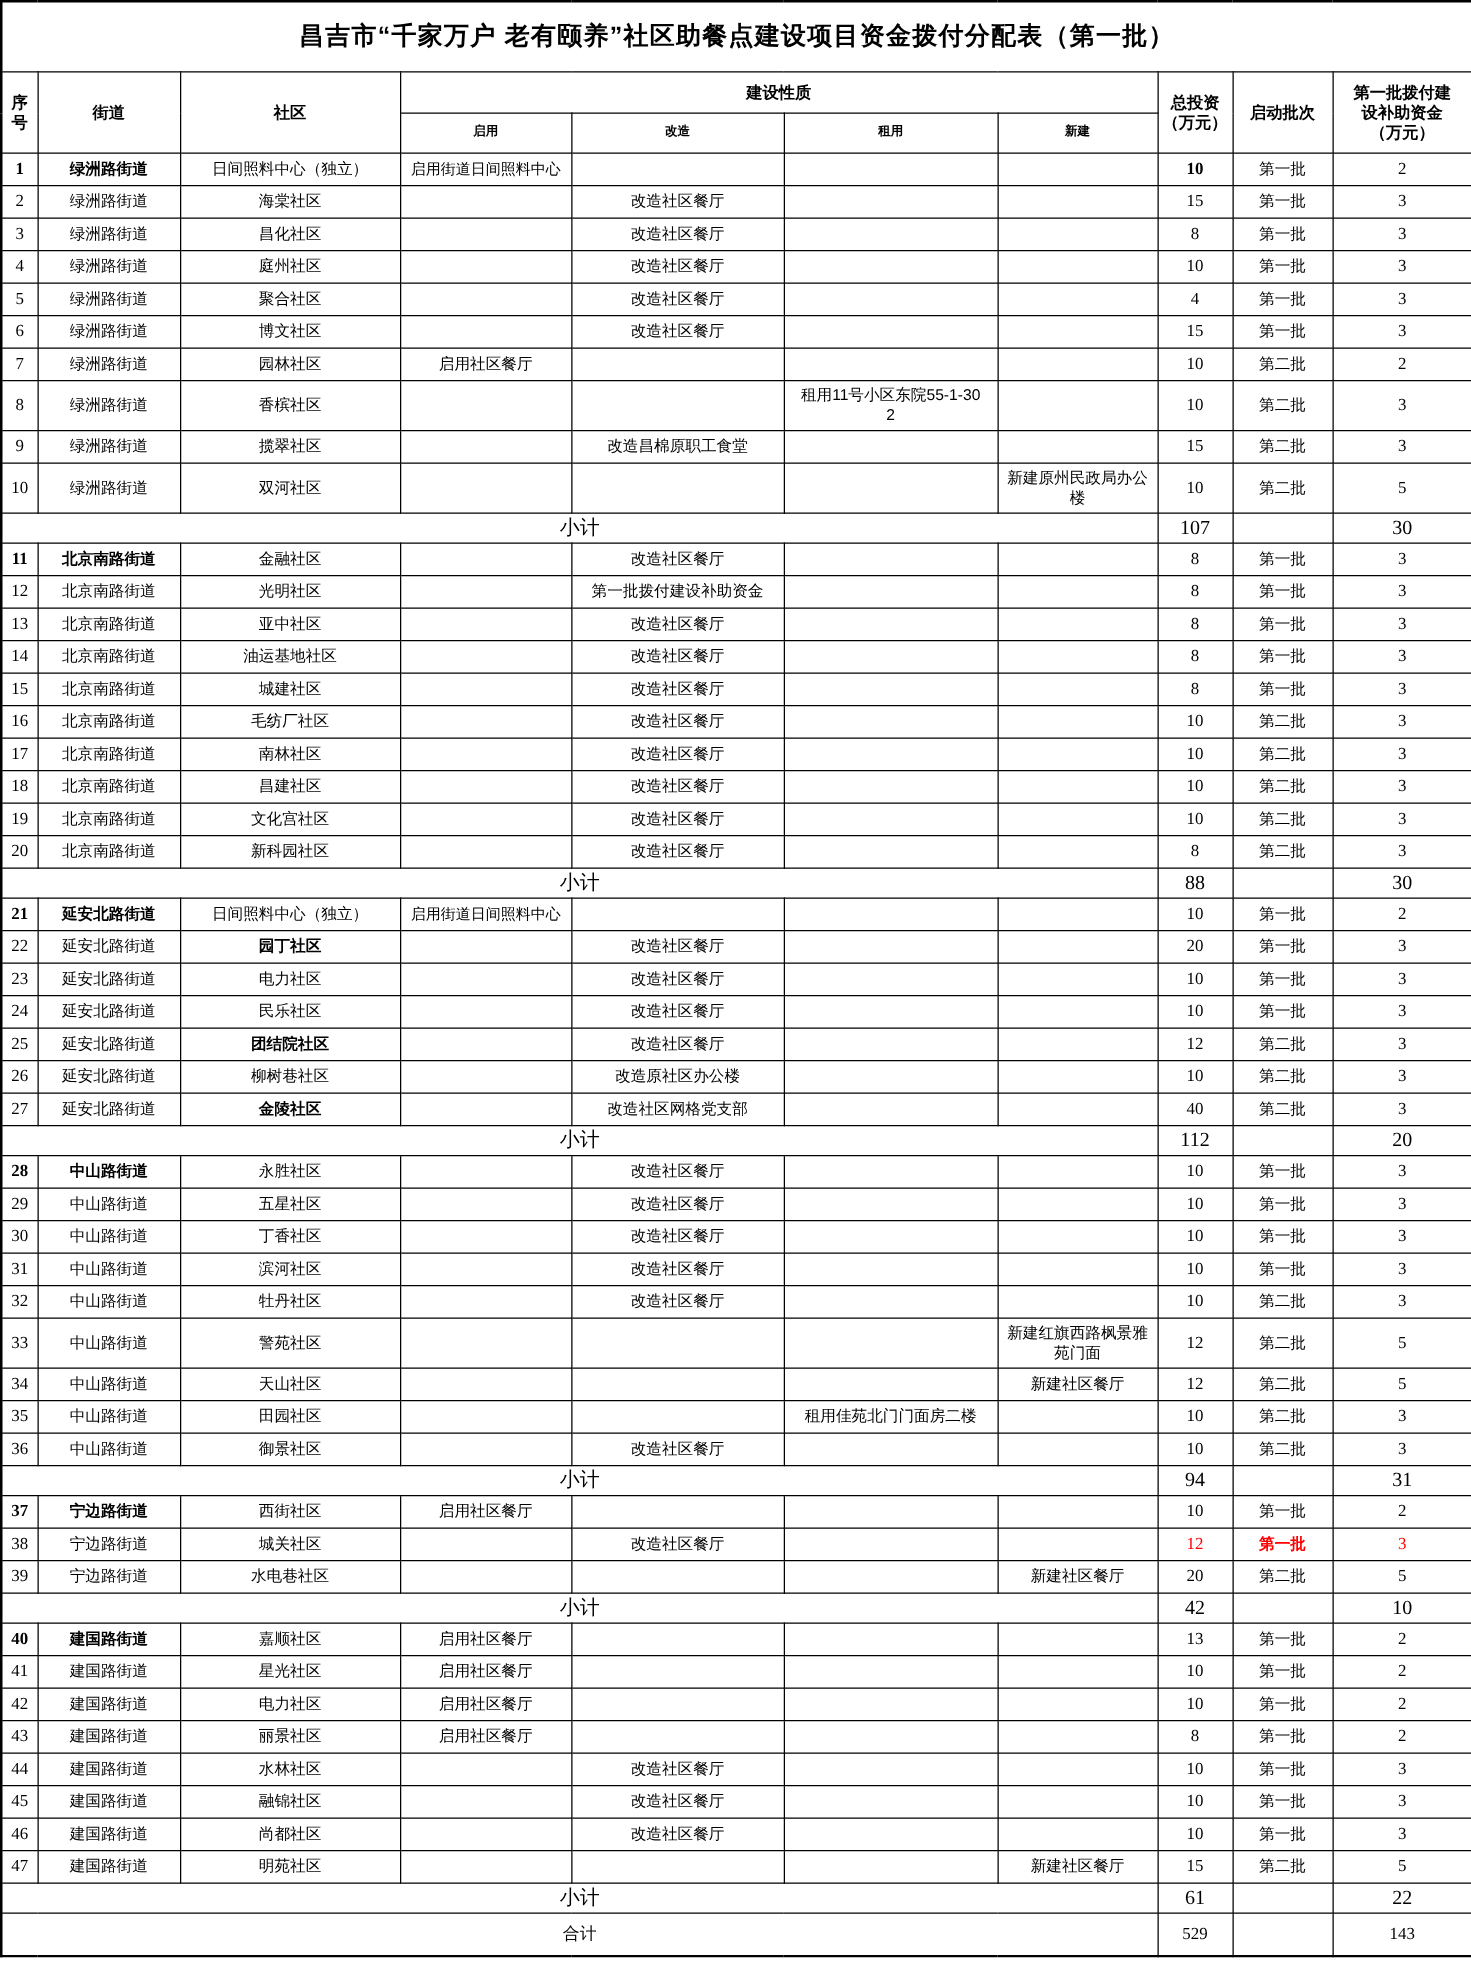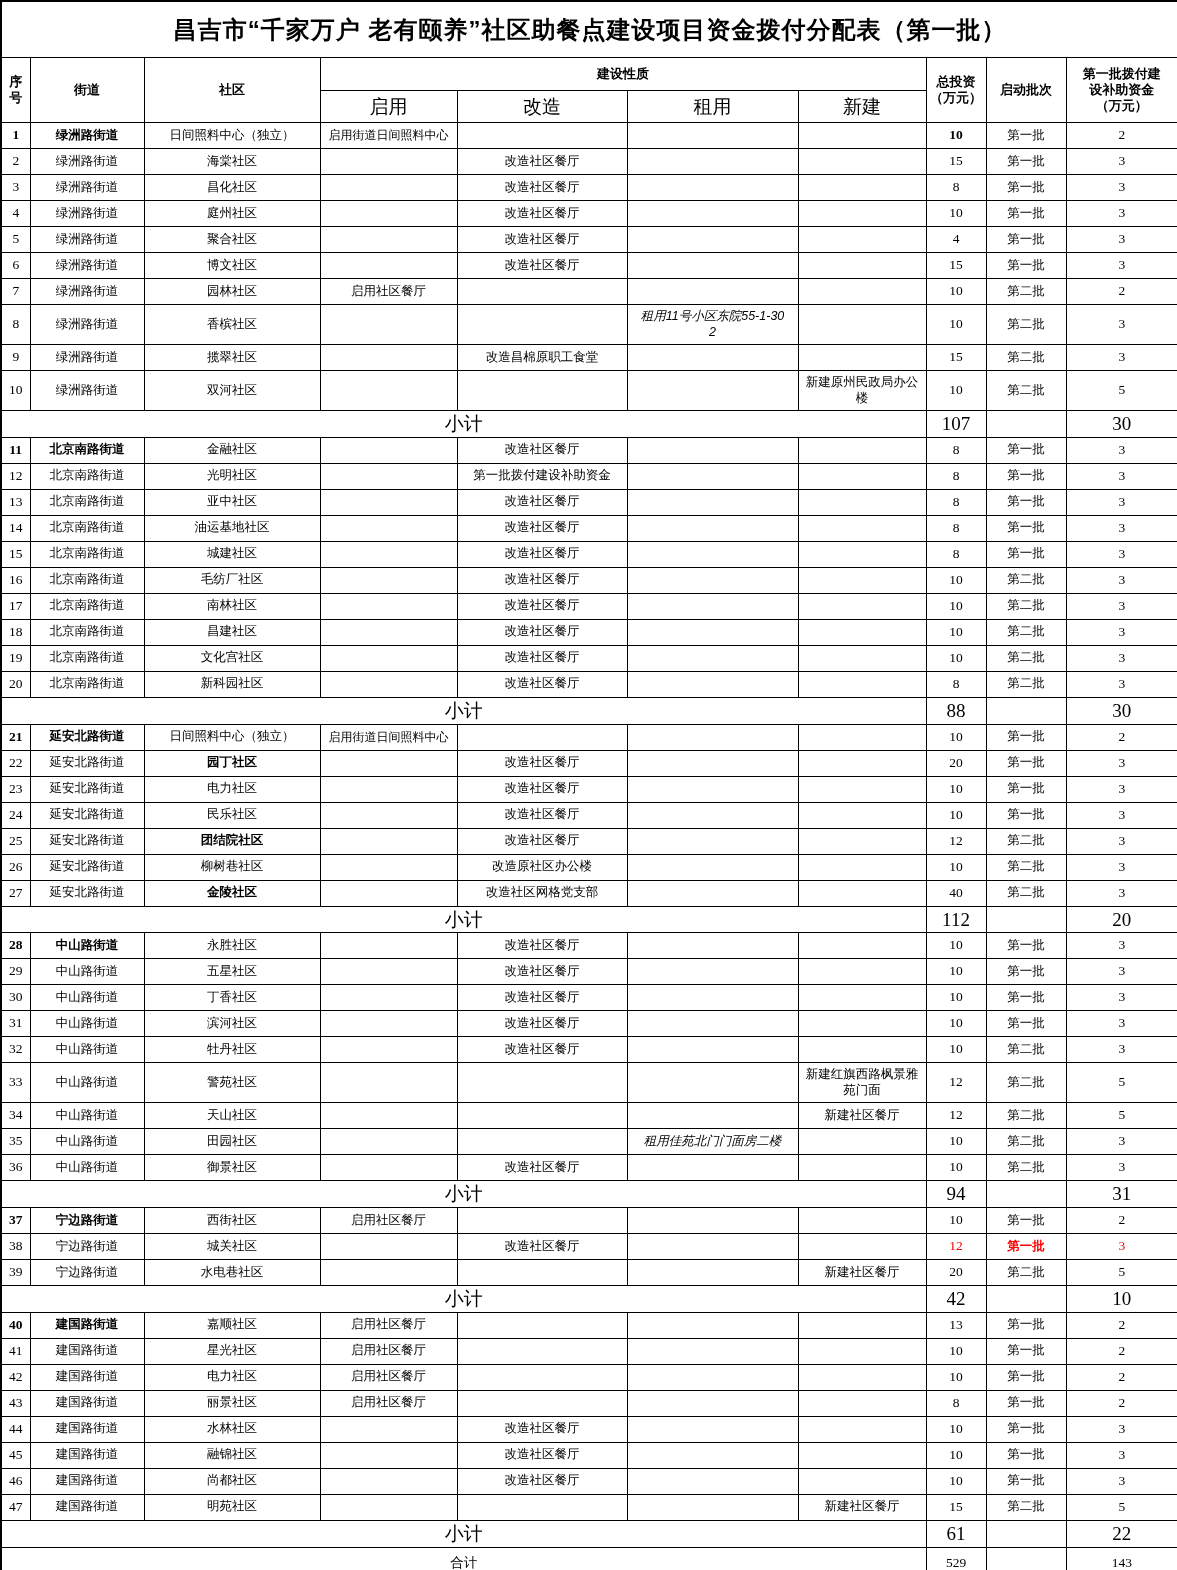--- a/index.html
+++ b/index.html
@@ -18,38 +18,38 @@
     vertical-align:middle;
     padding:1px 2px;
     font-size:12.5px;
     font-weight:normal;
     line-height:1.25;
     overflow:hidden;
     word-break:break-all;
   }
   tr.title-row td{
     height:53px;
-    font-size:24px;
+    font-size:20px;
     font-weight:bold;
     letter-spacing:1px;
   }
   thead tr.h1 th{height:30px;font-size:13px;font-weight:bold;}
-  thead tr.h2 th{height:29px;font-size:19px;font-weight:normal;}
+  thead tr.h2 th{height:29px;font-size:10px;font-weight:bold;}
   th.fund-h{padding:0 13px;}
   tr.data{height:26px;}
   tr.data.tall{height:40px;}
   tr.subtotal{height:24px;}
-  tr.subtotal td{font-size:19px;}
+  tr.subtotal td{font-size:16px;}
   tr.total{height:34px;}
   tr.total td{font-size:13.5px;}
   .num{font-family:"Liberation Serif","DejaVu Serif",serif;font-size:13.5px;}
   .small{font-size:12px;}
   .bold{font-weight:bold;}
   .red{color:#FF0000;}
-  .rent-cell{padding:1px 10px;font-style:italic;}
+  .rent-cell{padding:1px 10px;}
 </style>
 </head>
 <body>
 
 <div class="sheet">
   <table>
     <colgroup>
       <col style="width:29px">
         <col style="width:114px">
         <col style="width:176px">

